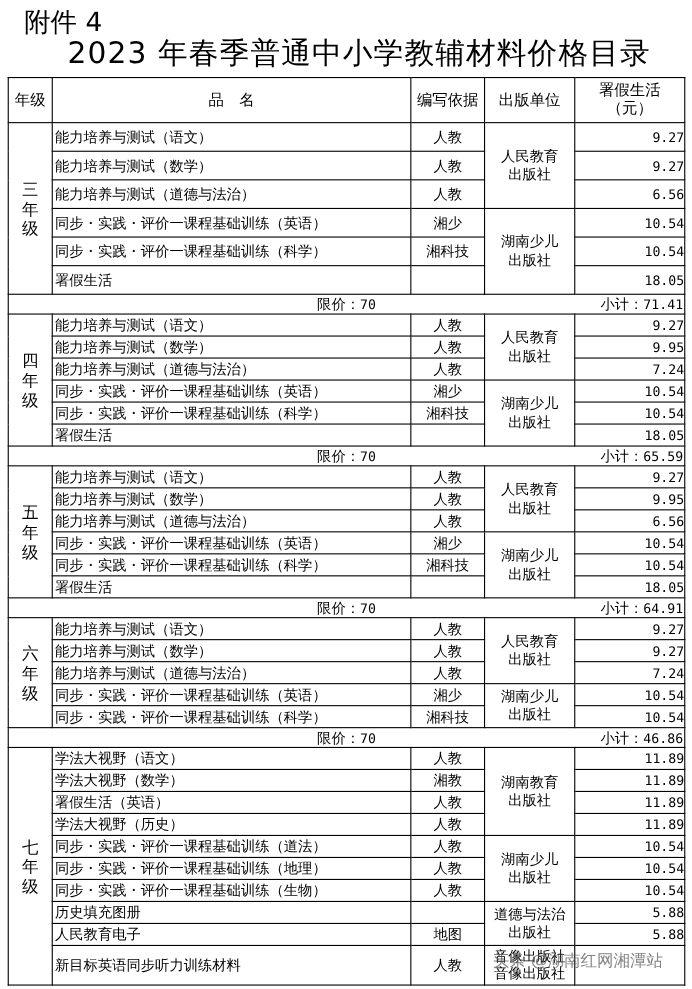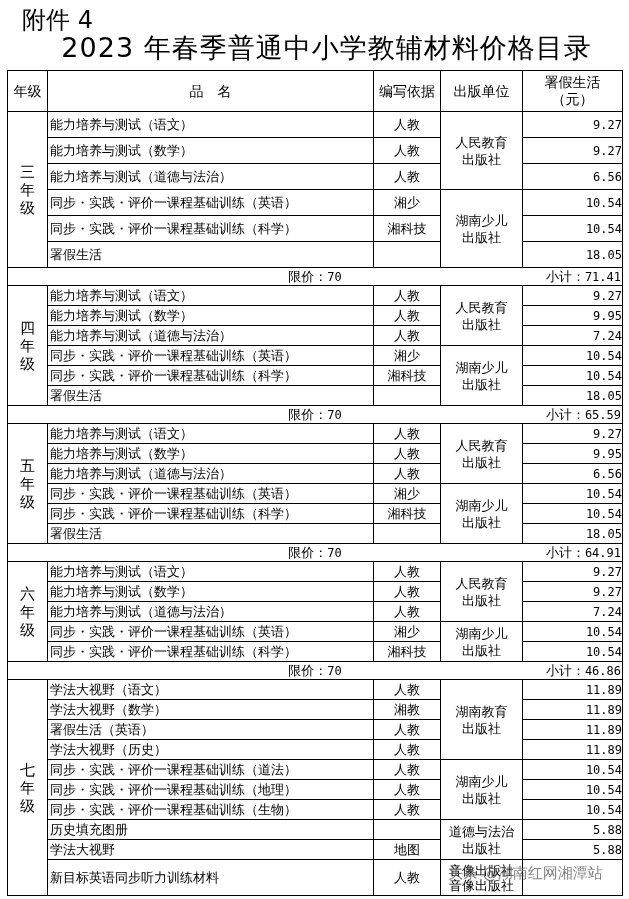--- a/index.html
+++ b/index.html
@@ -283,21 +283,21 @@
       <tr style="height: 20px; margin-top: 28px;">
         <td class="name">历史填充图册</td>
         <td class="basis"></td>
         <td class="pub" rowspan="2">
           <div>道德与法治</div>
           <div>出版社</div>
         </td>
         <td class="price">5.88</td>
       </tr>
       <tr style="height: 20px;">
-        <td class="name">学法大视野</td>
+        <td class="name">人民教育电子</td>
         <td class="basis">地图</td>
         <td class="price">5.88</td>
       </tr>
       <tr style="height: 36px;">
         <td class="name">新目标英语同步听力训练材料</td>
         <td class="basis">人教</td>
         <td class="pub" rowspan="1" style="line-height: 15px;">
           <div>音像出版社</div>
           <div>音像出版社</div>
         </td>

